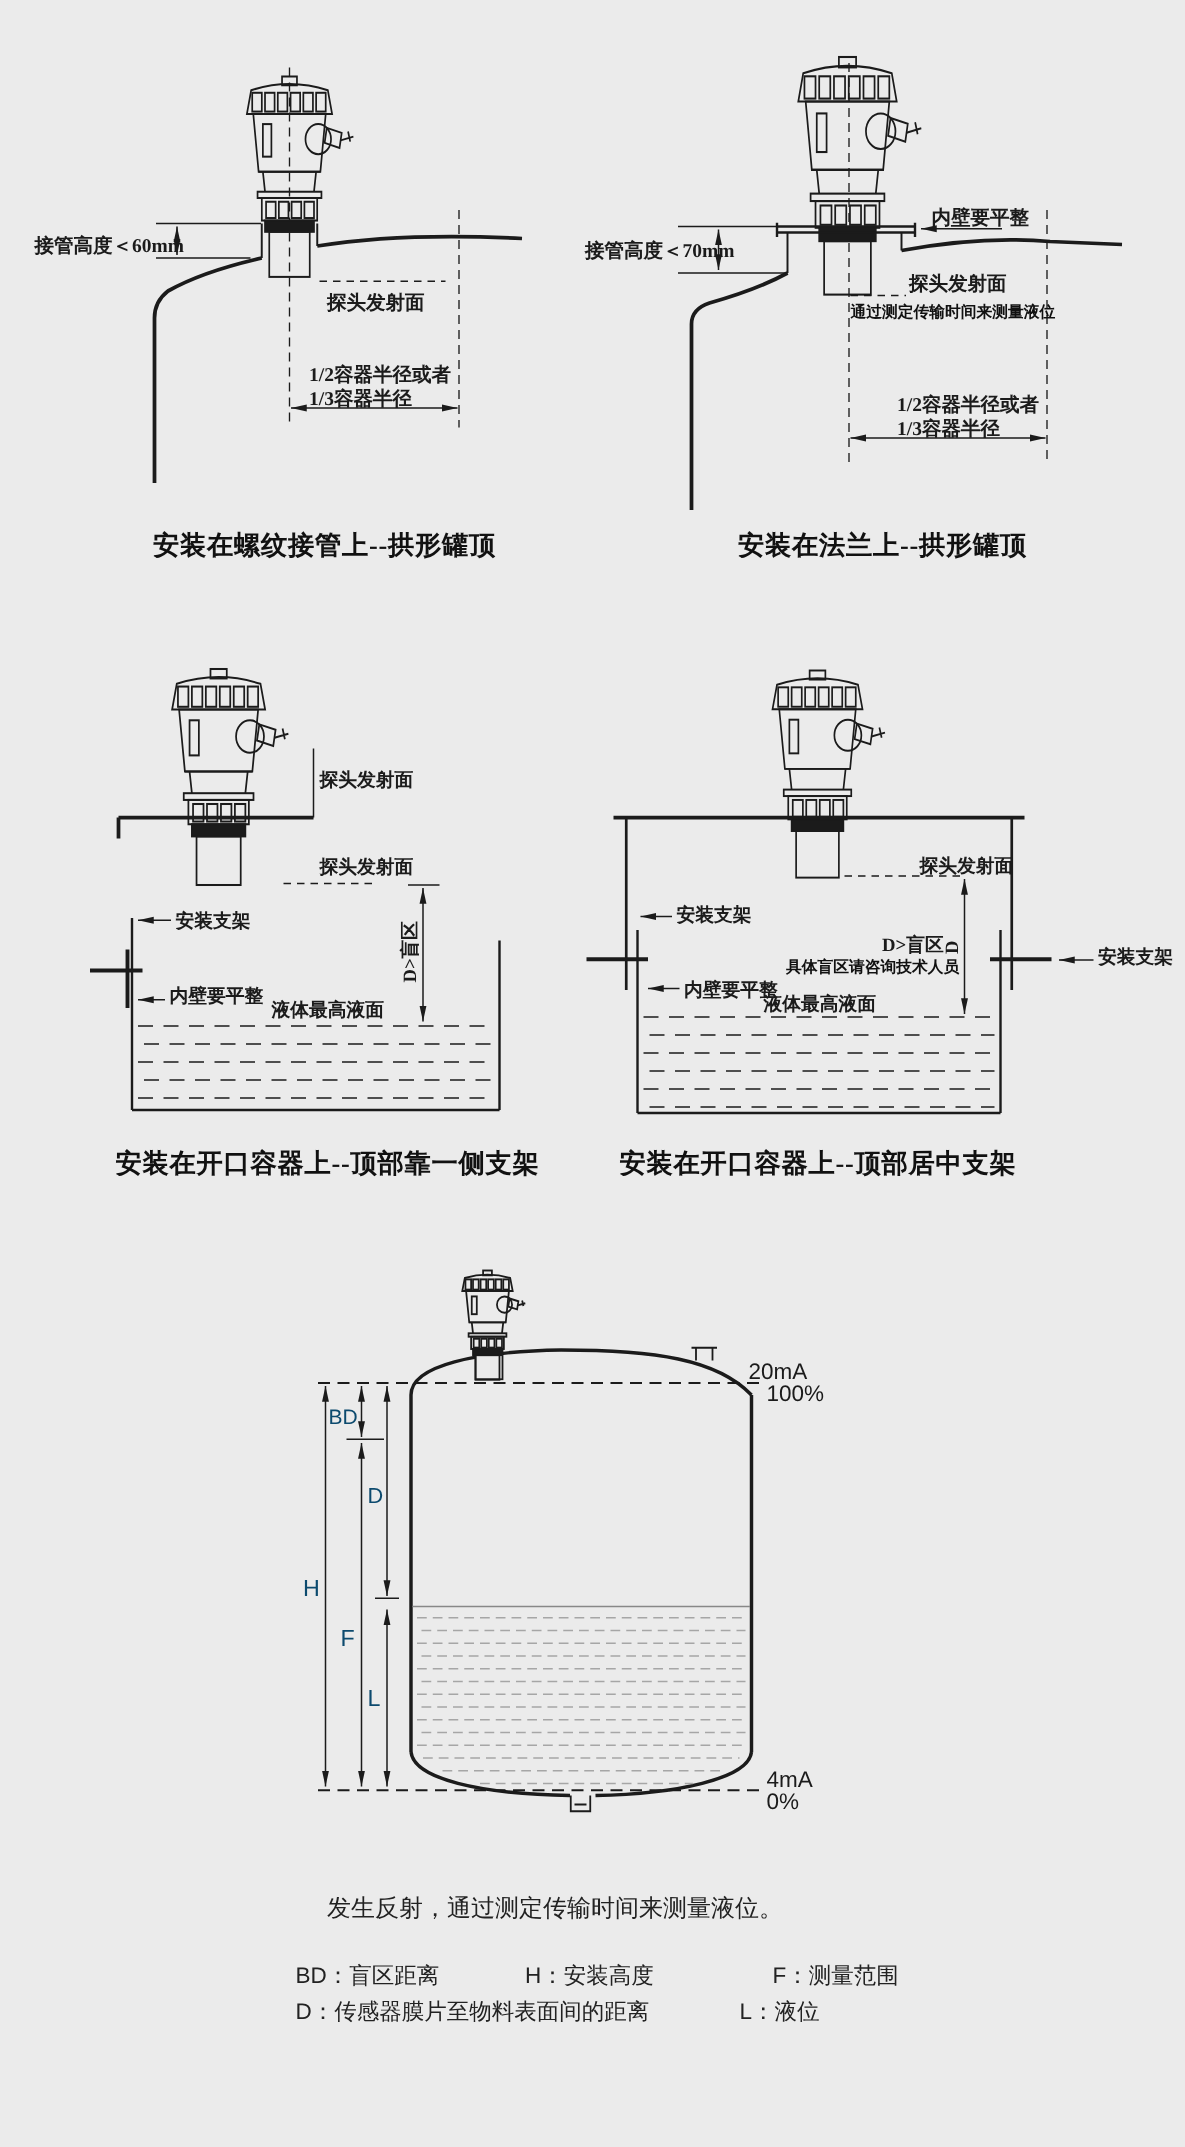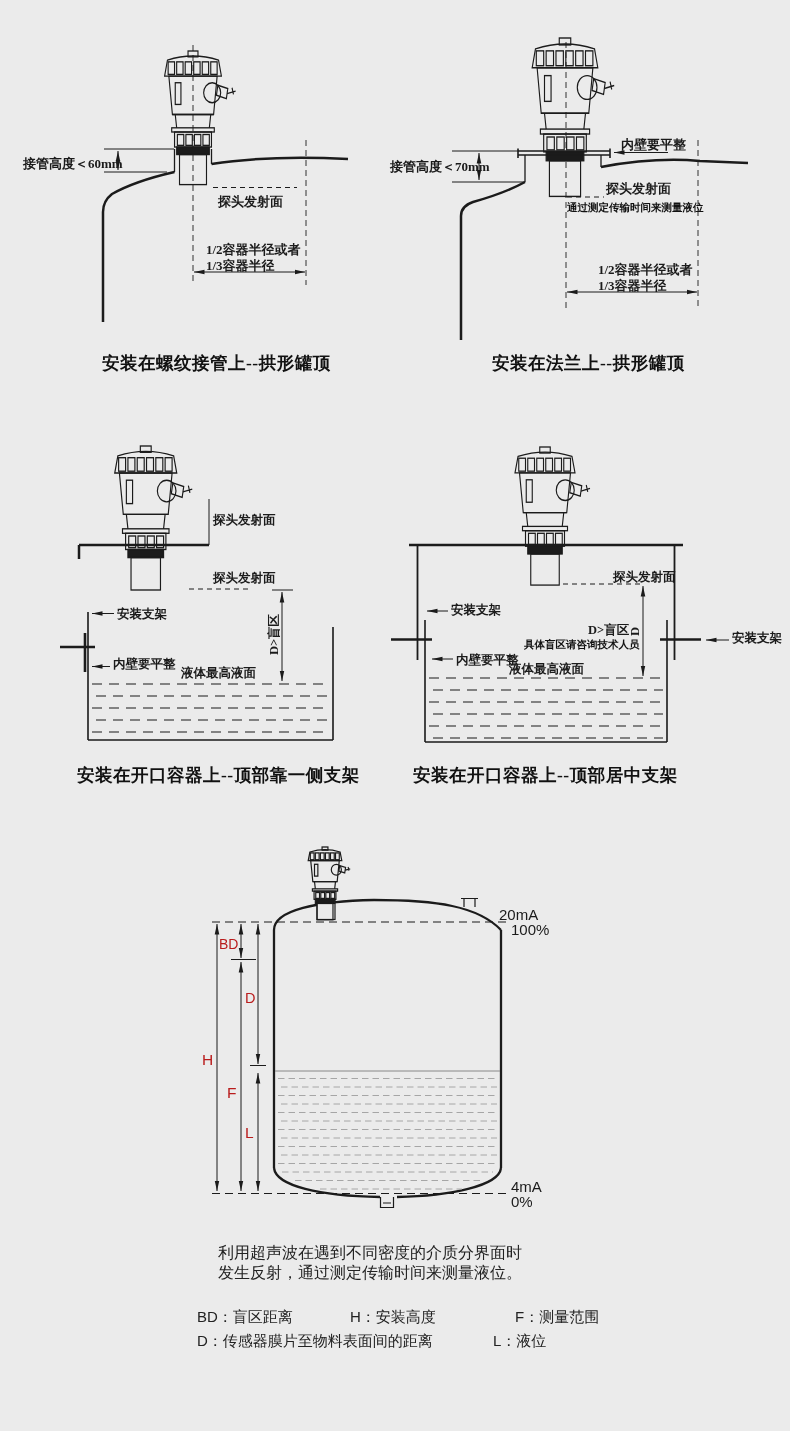--- a/index.html
+++ b/index.html
@@ -3,21 +3,21 @@
 <meta charset="utf-8">
 <style>
   html,body{margin:0;padding:0;background:#ebebeb;}
   .page{position:relative;width:790px;height:1431px;background:#ebebeb;overflow:hidden;
         font-family:"Liberation Sans",sans-serif;color:#1b1b1b;}
   .abs{position:absolute;white-space:nowrap;}
   .lbl{font-family:"Liberation Serif",serif;font-weight:700;font-size:13px;color:#1b1b1b;}
   .lbl12{font-family:"Liberation Serif",serif;font-weight:700;font-size:12.5px;color:#1b1b1b;}
   .lbl-sm{font-family:"Liberation Serif",serif;font-weight:800;font-size:10.5px;color:#111;}
   .cap{font-family:"Liberation Serif",serif;font-weight:700;font-size:17.5px;letter-spacing:0.5px;color:#111;}
-  .letter{font-family:"Liberation Sans",sans-serif;font-size:15.5px;color:#b91c1c;}
+  .letter{font-family:"Liberation Sans",sans-serif;font-size:15.5px;color:#0c4a6e;}
   .ma{font-family:"Liberation Sans",sans-serif;font-size:15px;color:#1b1b1b;}
   .para{font-family:"Liberation Sans",sans-serif;font-size:16px;line-height:19.5px;color:#222;}
   .leg{font-family:"Liberation Sans",sans-serif;font-size:15px;color:#222;}
   .vrot{transform:rotate(-90deg);transform-origin:center;text-align:center;}
   svg{position:absolute;left:0;top:0;}
 </style>
 </head>
 <body>
 
 <div class="page">
@@ -206,21 +206,20 @@
   <div class="abs letter" style="left:219px;top:936px;font-size:14px;">BD</div>
   <div class="abs letter" style="left:245px;top:990px;font-size:14.5px;">D</div>
   <div class="abs letter" style="left:202px;top:1051px;">H</div>
   <div class="abs letter" style="left:227px;top:1084px;">F</div>
   <div class="abs letter" style="left:245px;top:1124px;">L</div>
   <div class="abs ma" style="left:499px;top:906px;text-align:center;">20mA</div>
   <div class="abs ma" style="left:511px;top:921px;">100%</div>
   <div class="abs ma" style="left:511px;top:1178px;">4mA</div>
   <div class="abs ma" style="left:511px;top:1193px;">0%</div>
 
-  <div class="abs para" style="left:218px;top:1243px;">利用超声波在遇到不同密度的介质分界面时</div>
   <div class="abs para" style="left:218px;top:1263px;">发生反射，通过测定传输时间来测量液位。</div>
 
   <div class="abs leg" style="left:197px;top:1308px;">BD：盲区距离</div>
   <div class="abs leg" style="left:350px;top:1308px;">H：安装高度</div>
   <div class="abs leg" style="left:515px;top:1308px;">F：测量范围</div>
   <div class="abs leg" style="left:197px;top:1332px;">D：传感器膜片至物料表面间的距离</div>
   <div class="abs leg" style="left:493px;top:1332px;">L：液位</div>
 
 </div>
 

